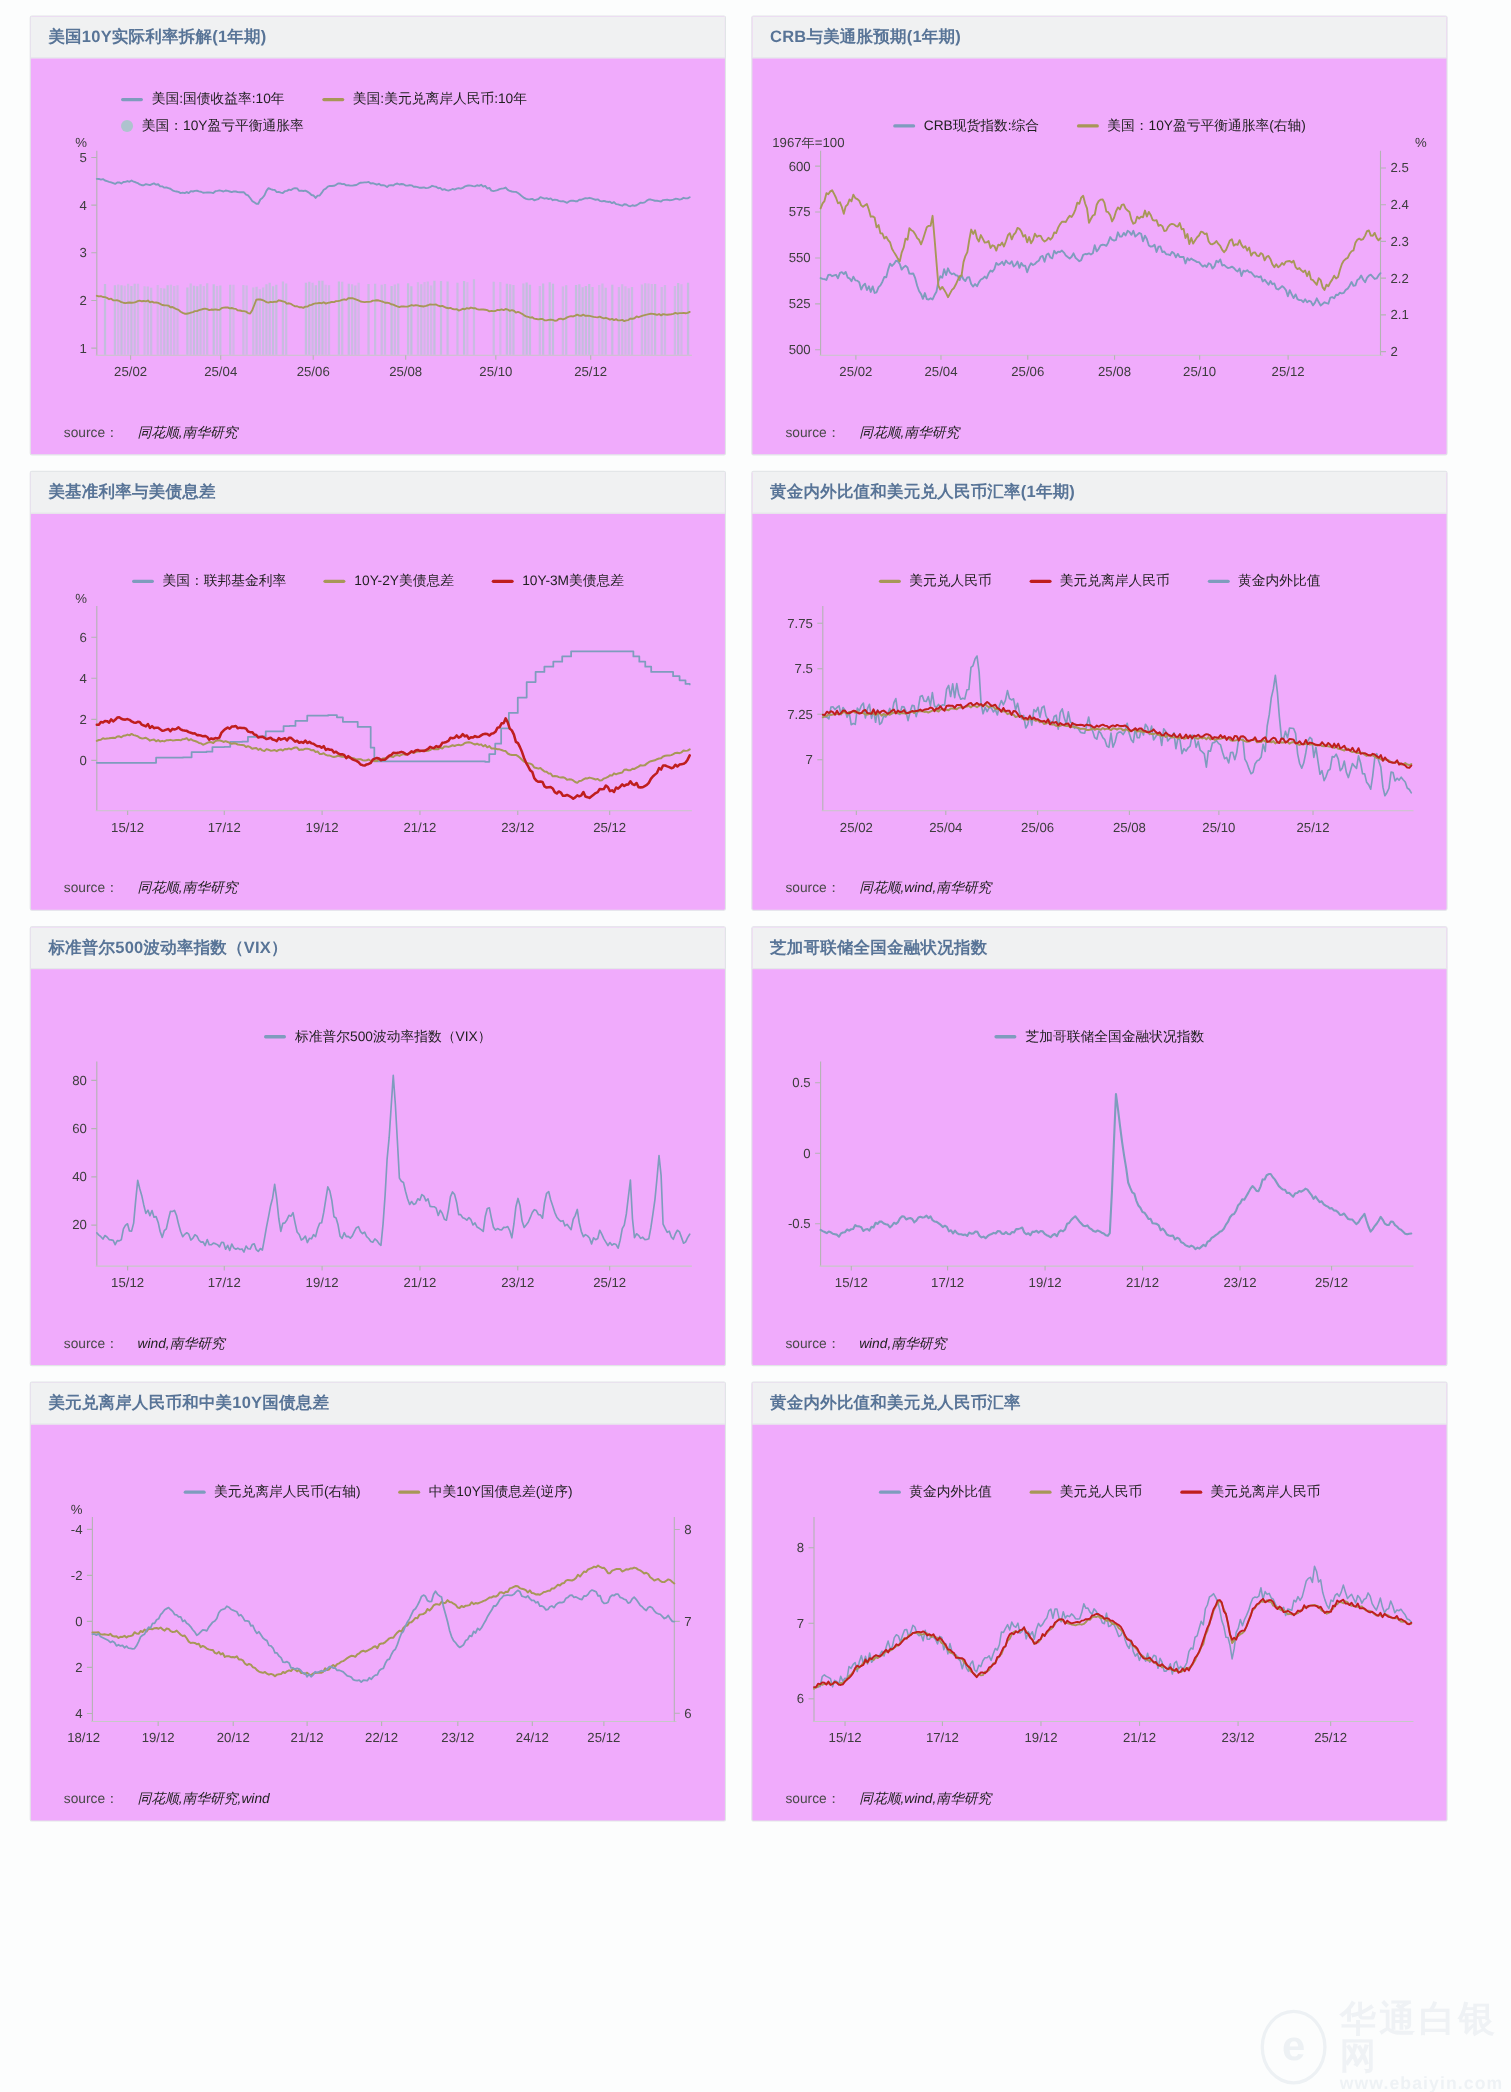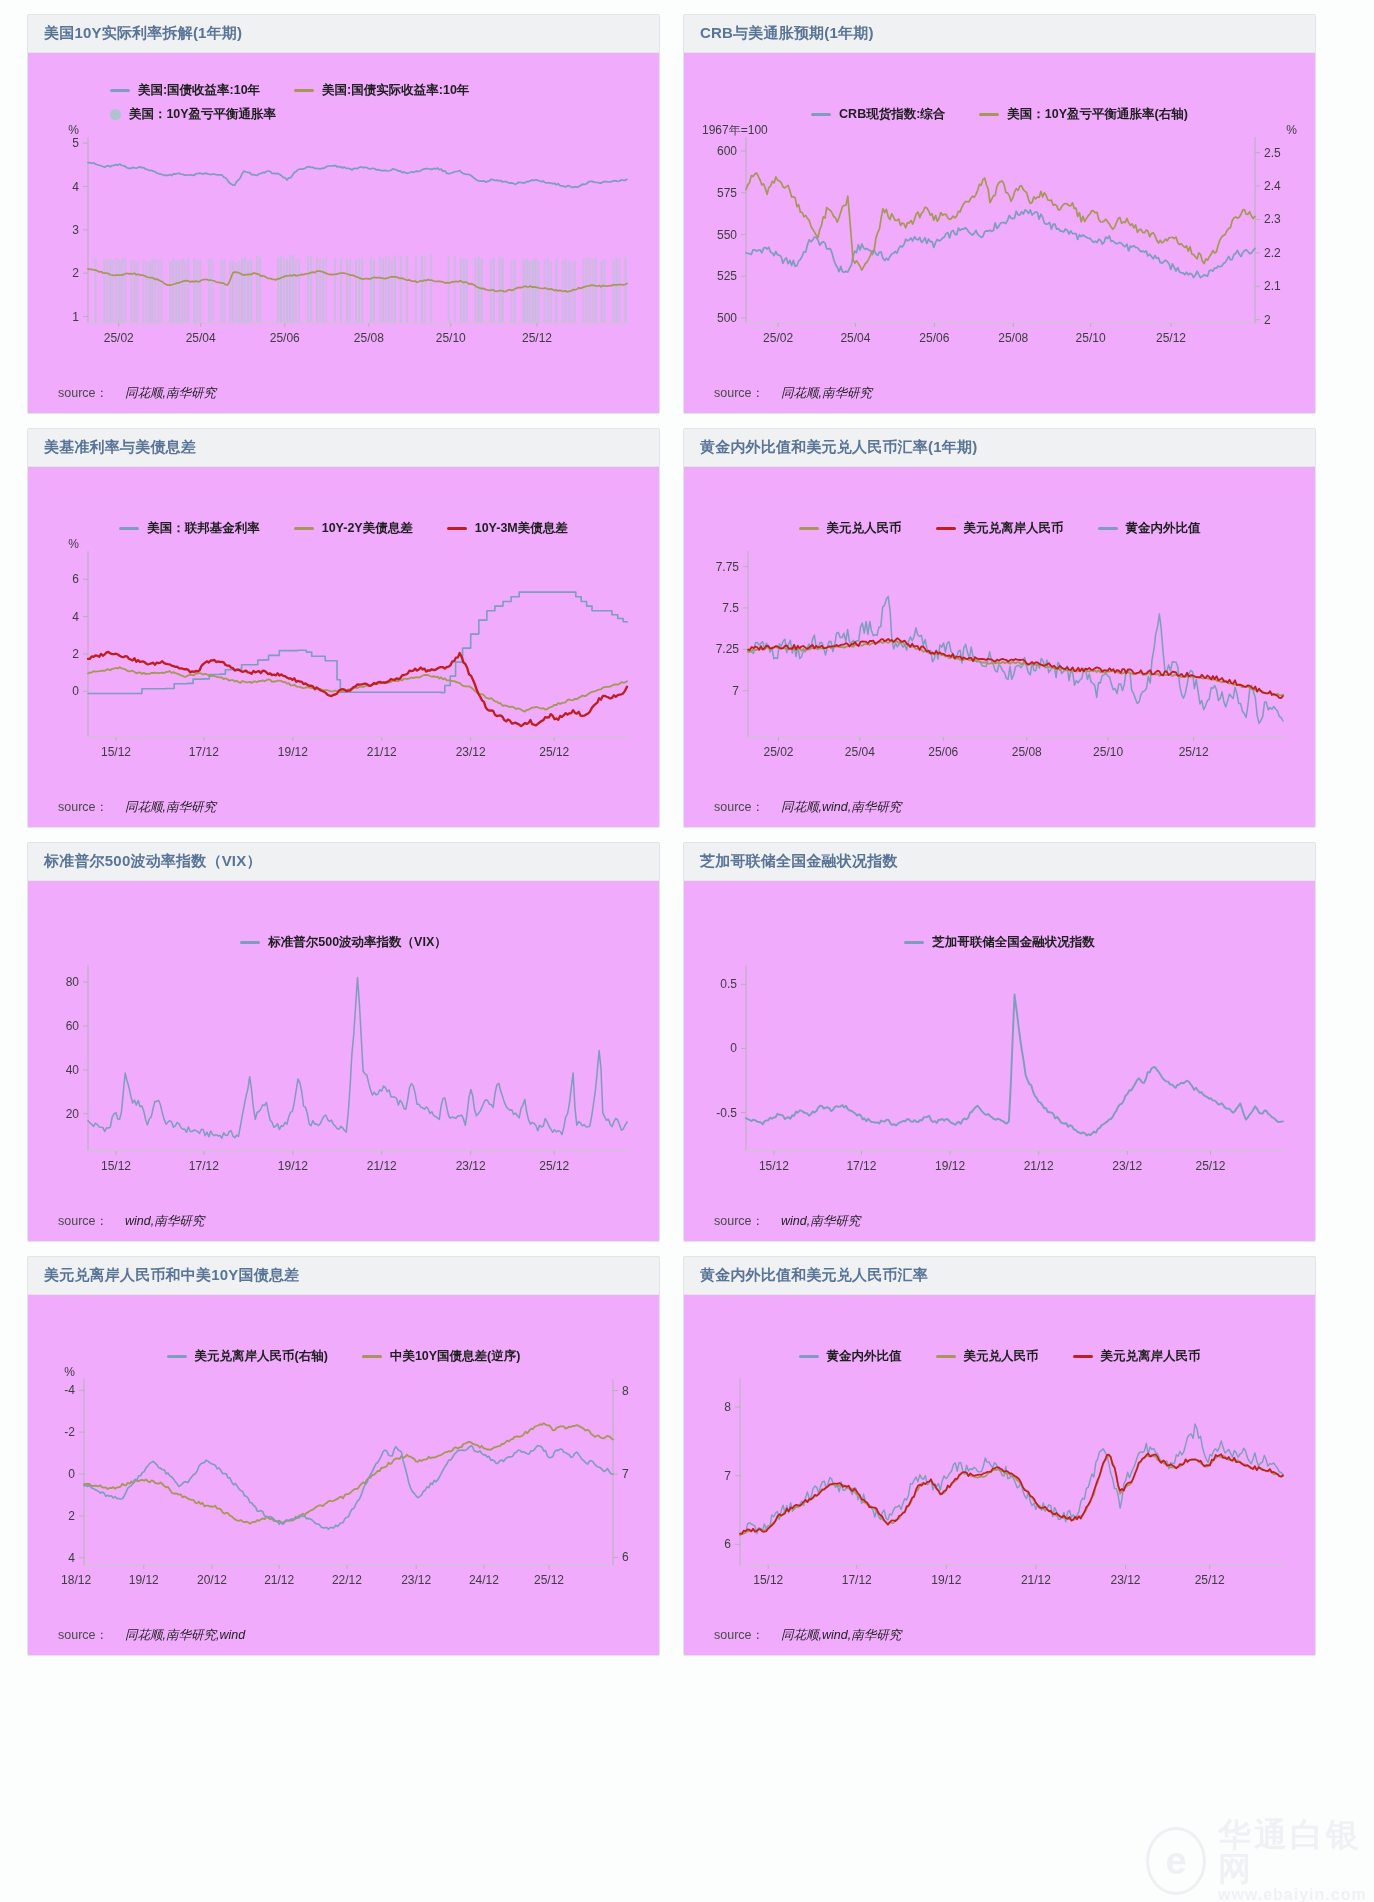--- a/index.html
+++ b/index.html
@@ -39,21 +39,21 @@
   .legend-zone{
     height:72px;
     display:flex;align-items:flex-end;
     padding-bottom:2px;box-sizing:border-box;
   }
   .legend{
     display:flex;flex-wrap:wrap;
     justify-content:center;align-items:center;
     column-gap:34px;row-gap:7px;
     width:100%;
-    font-size:12.5px;font-weight:bold;color:#1f1f1f;
+    font-size:12.5px;font-weight:normal;color:#1f1f1f;
   }
   .legend.legend--tworow{
     width:76%;margin-left:11%;
     justify-content:flex-start;
   }
   .legend-item{display:flex;align-items:center;gap:8px;white-space:nowrap;}
   .marker-line{display:inline-block;width:20px;height:3px;border-radius:2px;}
   .marker-circle{display:inline-block;width:11px;height:11px;border-radius:50%;}
   .chart-svg{display:block;}
   .source{
@@ -89,21 +89,21 @@
     <div class="panel-header">美国10Y实际利率拆解(1年期)</div>
     <div class="panel-body">
       <div class="legend-zone">
           <div class="legend legend--tworow">
             <span class="legend-item">
               <span class="marker-line" style="background: rgb(126, 156, 189);"></span>
               <span>美国:国债收益率:10年</span>
             </span>
             <span class="legend-item">
               <span class="marker-line" style="background: rgb(167, 151, 87);"></span>
-              <span>美国:国债实际收益率:10年</span>
+              <span>美国:美元兑离岸人民币:10年</span>
             </span>
             <span class="legend-item">
               <span class="marker-circle" style="background: rgb(174, 195, 206);"></span>
               <span>美国：10Y盈亏平衡通胀率</span>
             </span>
           </div>
         </div>
       <svg class="chart-svg" width="599" height="252" viewBox="0 0 599 252">
           <line x1="44" y1="12" x2="44" y2="198" stroke="#b3b3b3" stroke-width="1"></line>
           <line x1="43" y1="198" x2="585" y2="198" stroke="#c7c7c7" stroke-width="1"></line>

